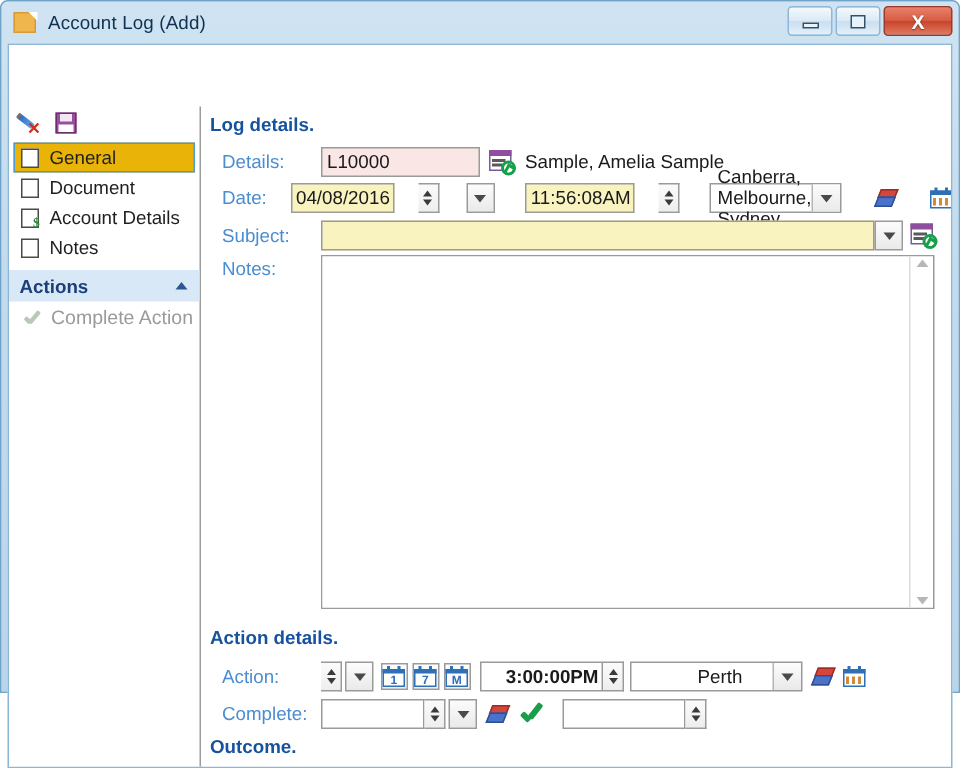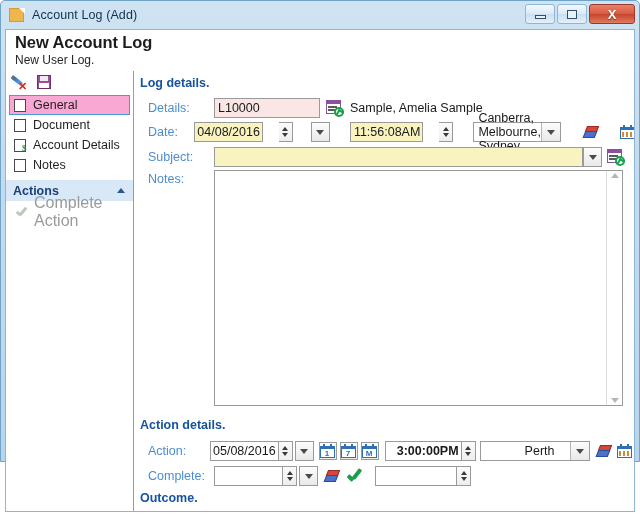--- a/index.html
+++ b/index.html
@@ -167,21 +167,21 @@
   .side-item {
     height: 20px;
     display: flex; align-items: center;
     padding-left: 4px;
     font-size: 12.5px;
     color: #1f1f1f;
     cursor: pointer;
     border: 1px solid transparent;
   }
   .side-item.selected {
-    background: #f9a8d4;
+    background: #eab308;
     border: 1px solid #4a9ad4;
   }
   .box-ico {
     width: 12px; height: 13px;
     border: 1px solid #4a4a4a;
     background: #ffffff;
     margin-right: 7px;
     position: relative;
     flex: 0 0 auto;
   }
@@ -207,21 +207,21 @@
     width: 0; height: 0;
     border-left: 4px solid transparent;
     border-right: 4px solid transparent;
     border-bottom: 5px solid #2a5694;
     margin-right: 2px;
   }
   .action-item {
     height: 21px;
     display: flex; align-items: center;
     padding-left: 9px;
-    font-size: 16px;
+    font-size: 13px;
     color: #9a9a9a;
     cursor: default;
   }
   .check-gray {
     width: 13px; height: 12px; position: relative; margin-right: 6px; flex: 0 0 auto;
   }
   .check-gray::before, .check-gray::after {
     content: ''; position: absolute; background: #b9c9b9; border-radius: 1px;
   }
   .check-gray::before { left: 1px; top: 6px; width: 5px; height: 3px; transform: rotate(45deg); }
@@ -395,24 +395,20 @@
         <div class="glyph-max"></div>
       </div>
       <div class="wbtn close">
         <span class="glyph-close">X</span>
       </div>
     </div>
   </div>
 
   <div class="client">
 
-    <div class="header">
-      <h1>New Account Log</h1>
-      <div class="sub">New User Log.</div>
-    </div>
 
     <div class="sidebar">
 
       <div class="side-toolbar">
         <div class="tool-ico ico-pen-x">
           <div class="pen"></div>
             <div class="xm">✕</div>
         </div>
         <div class="tool-ico ico-save">
           <div class="body"></div>
@@ -531,21 +527,20 @@
           <span class="sb-arrow-dn"></span>
         </div>
       </div>
 
       <div class="row" style="left:5px; top:347px;">
         <span class="section-title">Action details.</span>
       </div>
 
       <div class="row" style="left:13px; top:370px; width:485px;">
         <span class="fld-label" style="width:66px;">Action:</span>
-        <span class="tb plain right" style="width:69px;">05/08/2016</span>
         <span class="spin">
             <span class="a"></span>
             <span class="b"></span>
           </span>
         <span class="ddbtn" style="margin-left:2px;">
             <span class="arr"></span>
           </span>
         <span class="calbtn" style="margin-left:5px;">
           <span class="ico-cal" style="height:14px;">
               <span class="frame"></span>

